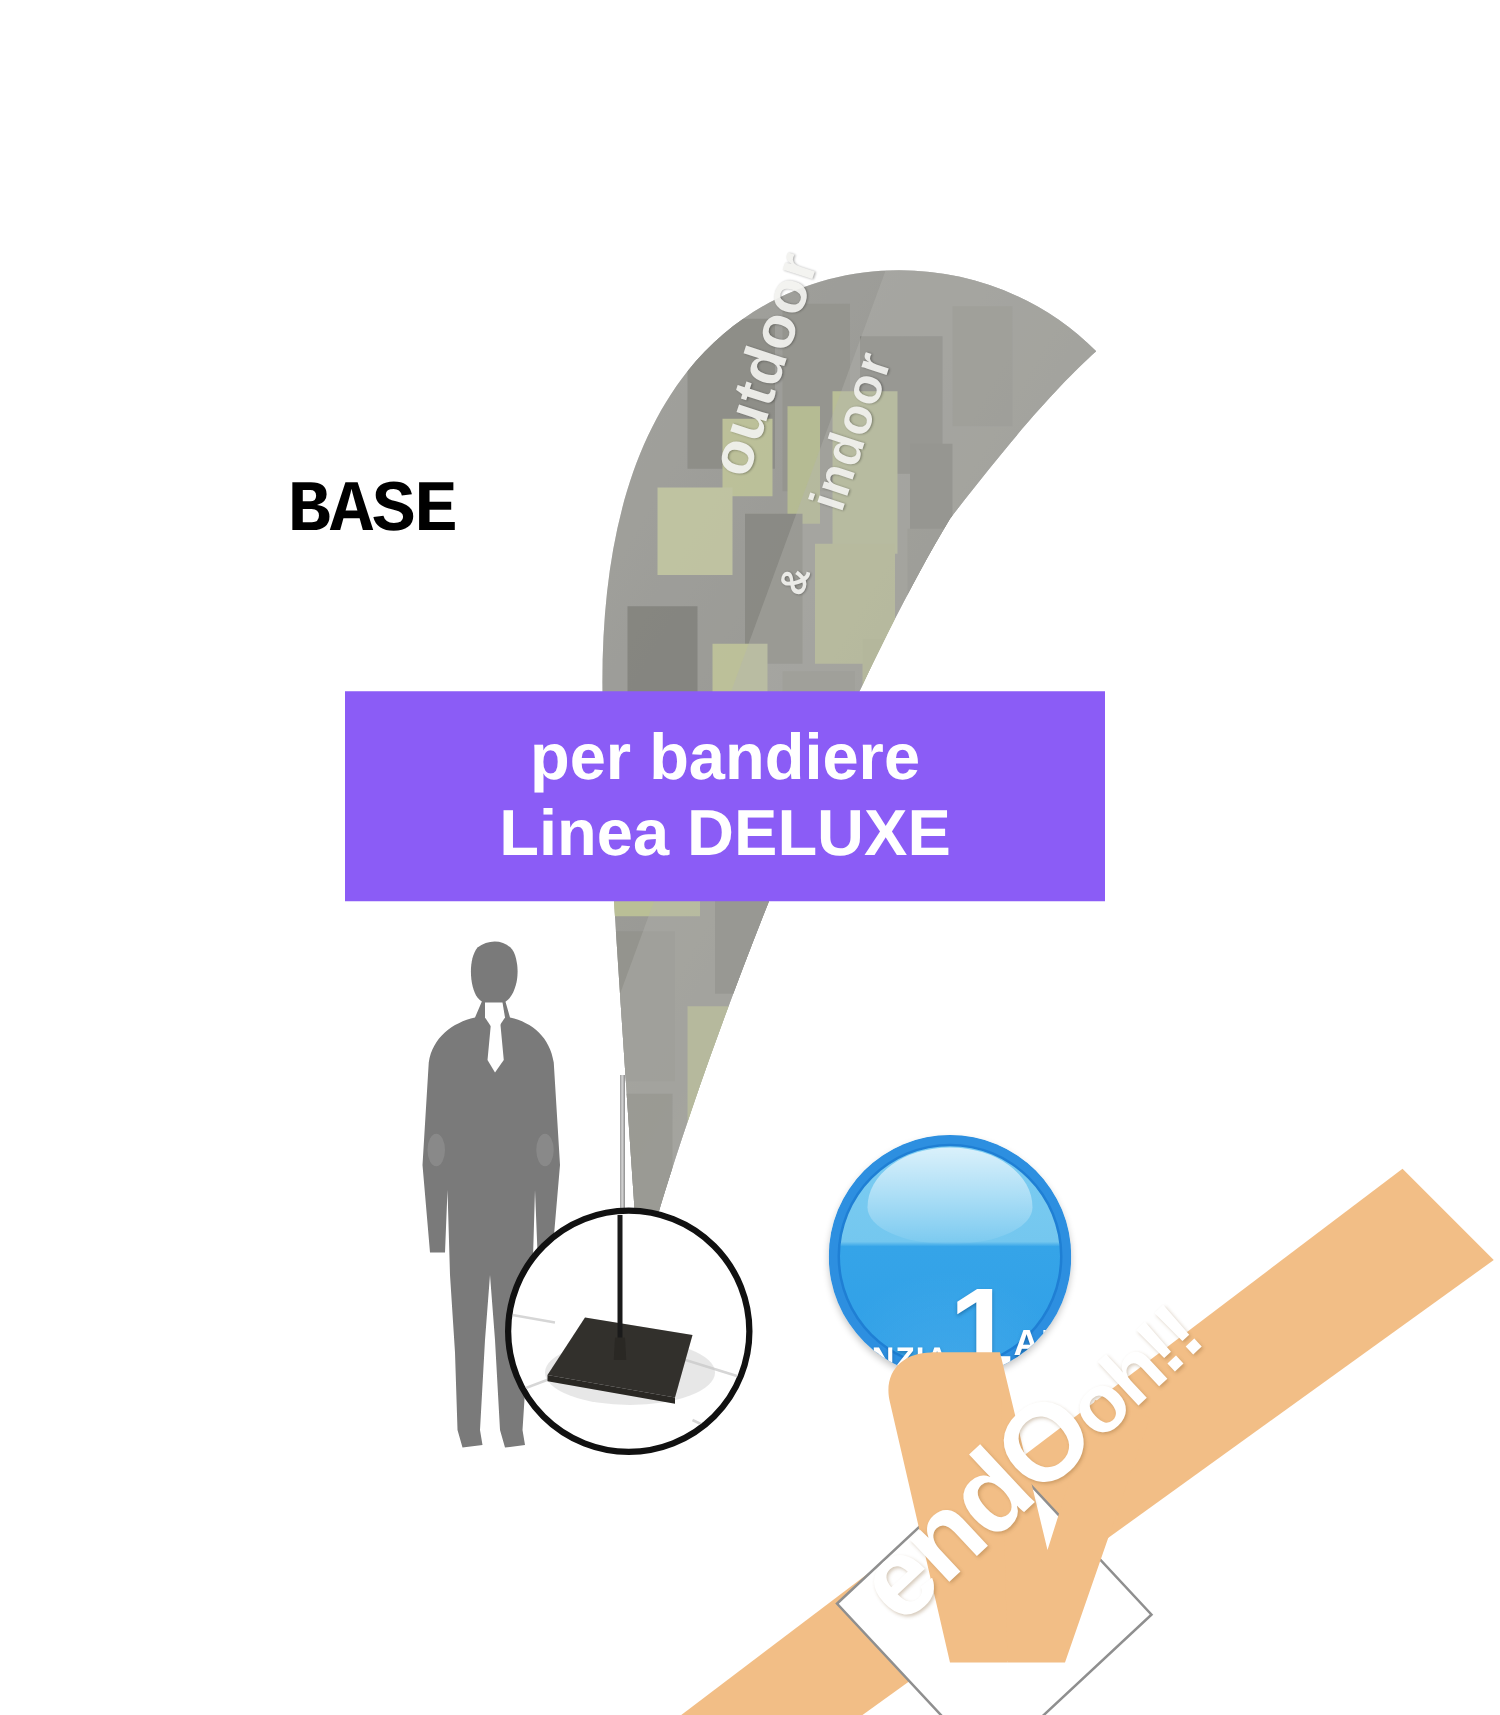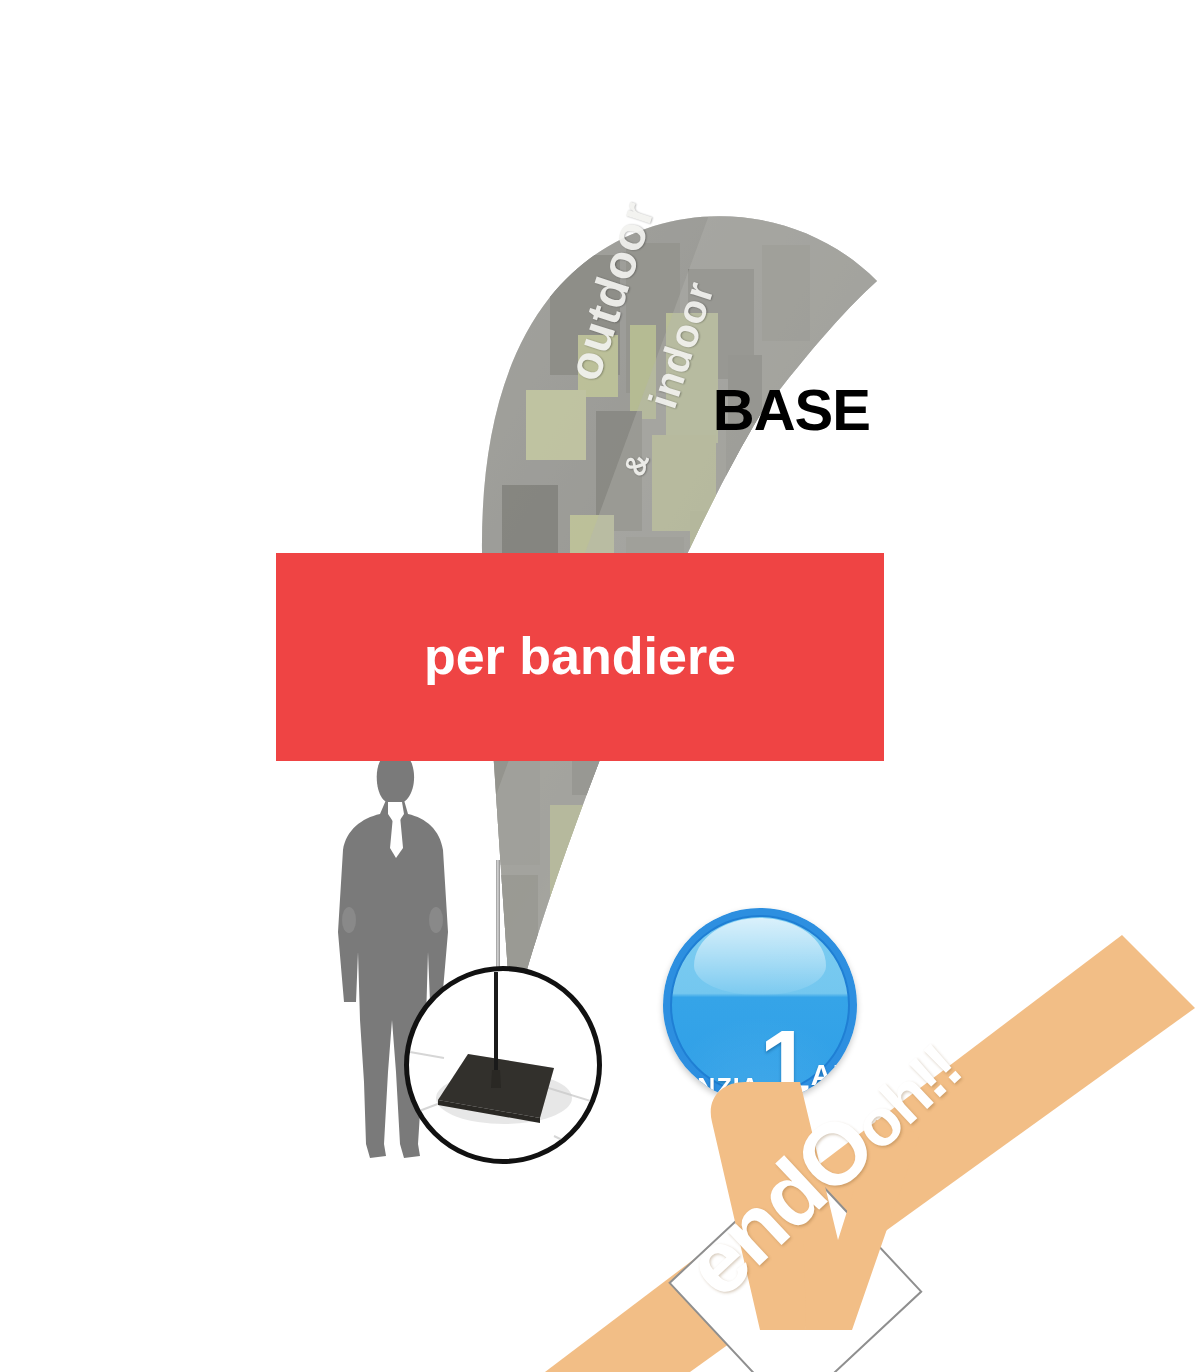--- a/index.html
+++ b/index.html
@@ -84,35 +84,36 @@
     left:404px; top:966px;
     width:198px; height:198px;
   }
   .base-svg svg{ width:100%; height:100%; display:block; }
 
   
   .headline{
     position:absolute;
     left:230px; top:376px;
     width:640px;
-    text-align:right;
+    text-align:left;
     color:#000;
     font-weight:700;
     font-size:58px;
     line-height:1.16;
     letter-spacing:-1px;
+    font-family:Liberation Mono, monospace;
   }
   .headline .l2{ display:block; }
 
   
   .bluebanner{
     position:absolute;
     left:276px; top:553px;
-    width:608px; height:208px;
-    background:#ef4444;
+    width:608px; height:168px;
+    background:#8b5cf6;
     display:flex;
     flex-direction:column;
     align-items:center;
     justify-content:center;
     gap:2px;
   }
   .bluebanner span{
     display:block;
     color:#ffffff;
     font-weight:700;
@@ -320,20 +321,21 @@
       </g>
     </svg>
   </div>
 
   <div class="headline">
     <span class="l1">BASE</span>
   </div>
 
   <div class="bluebanner">
     <span>per bandiere</span>
+    <span>Linea DELUXE</span>
   </div>
 
   <div class="badge">
     <div class="gloss"></div>
     <div class="txt">
       <div class="b-top">GARANZIA</div>
       <div class="b-num">1</div>
       <div class="b-bot">ANNO</div>
     </div>
   </div>

